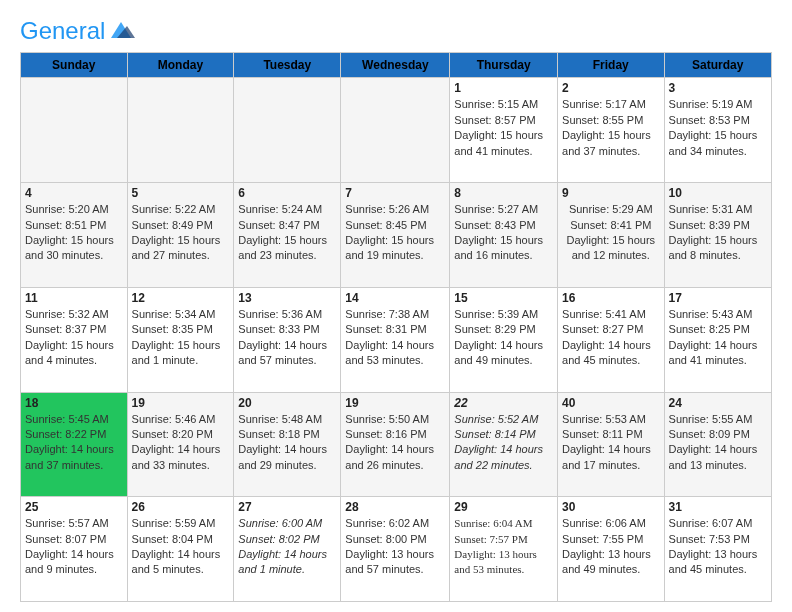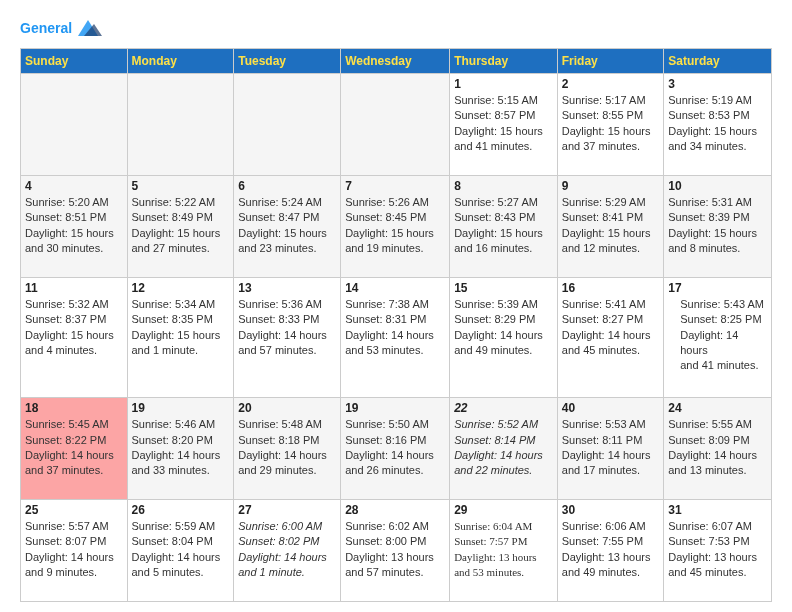--- a/index.html
+++ b/index.html
@@ -21,22 +21,22 @@
       display: flex;
       justify-content: space-between;
       align-items: flex-start;
       margin-bottom: 8px;
     }
     .logo {
       display: flex;
       align-items: center;
     }
     .logo-text {
-      font-size: 14px;
-      font-weight: bold;
+      font-size: 24px;
+      font-weight: normal;
       color: #1a3a6b;
       line-height: 1.1;
     }
     .logo-text span {
       color: #2196f3;
     }
     .logo-icon {
       width: 28px;
       height: 22px;
       margin-left: 2px;
@@ -54,25 +54,25 @@
       color: #444;
       margin-top: 2px;
     }
     .calendar {
       width: 100%;
       border-collapse: collapse;
       flex: 1;
     }
     .calendar th {
       background: #1e6fc0;
-      color: #fde047;
+      color: #000000;
       font-size: 12px;
       font-weight: bold;
       padding: 5px 4px;
-      text-align: left;
+      text-align: center;
       border: 1px solid #ccc;
     }
     .calendar td {
       border: 1px solid #ccc;
       vertical-align: top;
       padding: 3px 4px;
       font-size: 9.5px;
       color: #333;
       width: 113px;
       height: 78px;
@@ -191,21 +191,21 @@
           </td>
           <td style="background: rgb(245, 245, 245);">
             <div class="day-number">8</div>
             <div class="day-info" style="white-space: pre-line;">Sunrise: 5:27 AM
 Sunset: 8:43 PM
 Daylight: 15 hours
 and 16 minutes.</div>
           </td>
           <td style="background: rgb(245, 245, 245);">
             <div class="day-number">9</div>
-            <div class="day-info" style="white-space: pre-line;">Sunrise: 5:29 AM
+            <div class="day-info" style="white-space: pre-line; text-align: center;">Sunrise: 5:29 AM
 Sunset: 8:41 PM
 Daylight: 15 hours
 and 12 minutes.</div>
           </td>
           <td style="background: rgb(245, 245, 245);">
             <div class="day-number">10</div>
             <div class="day-info" style="white-space: pre-line;">Sunrise: 5:31 AM
 Sunset: 8:39 PM
 Daylight: 15 hours
 and 8 minutes.</div>
@@ -249,28 +249,28 @@
           </td>
           <td>
             <div class="day-number">16</div>
             <div class="day-info" style="white-space: pre-line;">Sunrise: 5:41 AM
 Sunset: 8:27 PM
 Daylight: 14 hours
 and 45 minutes.</div>
           </td>
           <td>
             <div class="day-number">17</div>
-            <div class="day-info" style="white-space: pre-line; margin-left: 12px;">Sunrise: 5:43 AM
+            <div class="day-info" style="white-space: pre-line;">Sunrise: 5:43 AM
 Sunset: 8:25 PM
 Daylight: 14 hours
 and 41 minutes.</div>
           </td>
         </tr>
         <tr>
-          <td style="background: #fca5a5;">
+          <td style="background: #22c55e;">
             <div class="day-number">18</div>
             <div class="day-info" style="white-space: pre-line;">Sunrise: 5:45 AM
 Sunset: 8:22 PM
 Daylight: 14 hours
 and 37 minutes.</div>
           </td>
           <td style="background: rgb(245, 245, 245);">
             <div class="day-number">19</div>
             <div class="day-info" style="white-space: pre-line;">Sunrise: 5:46 AM
 Sunset: 8:20 PM

